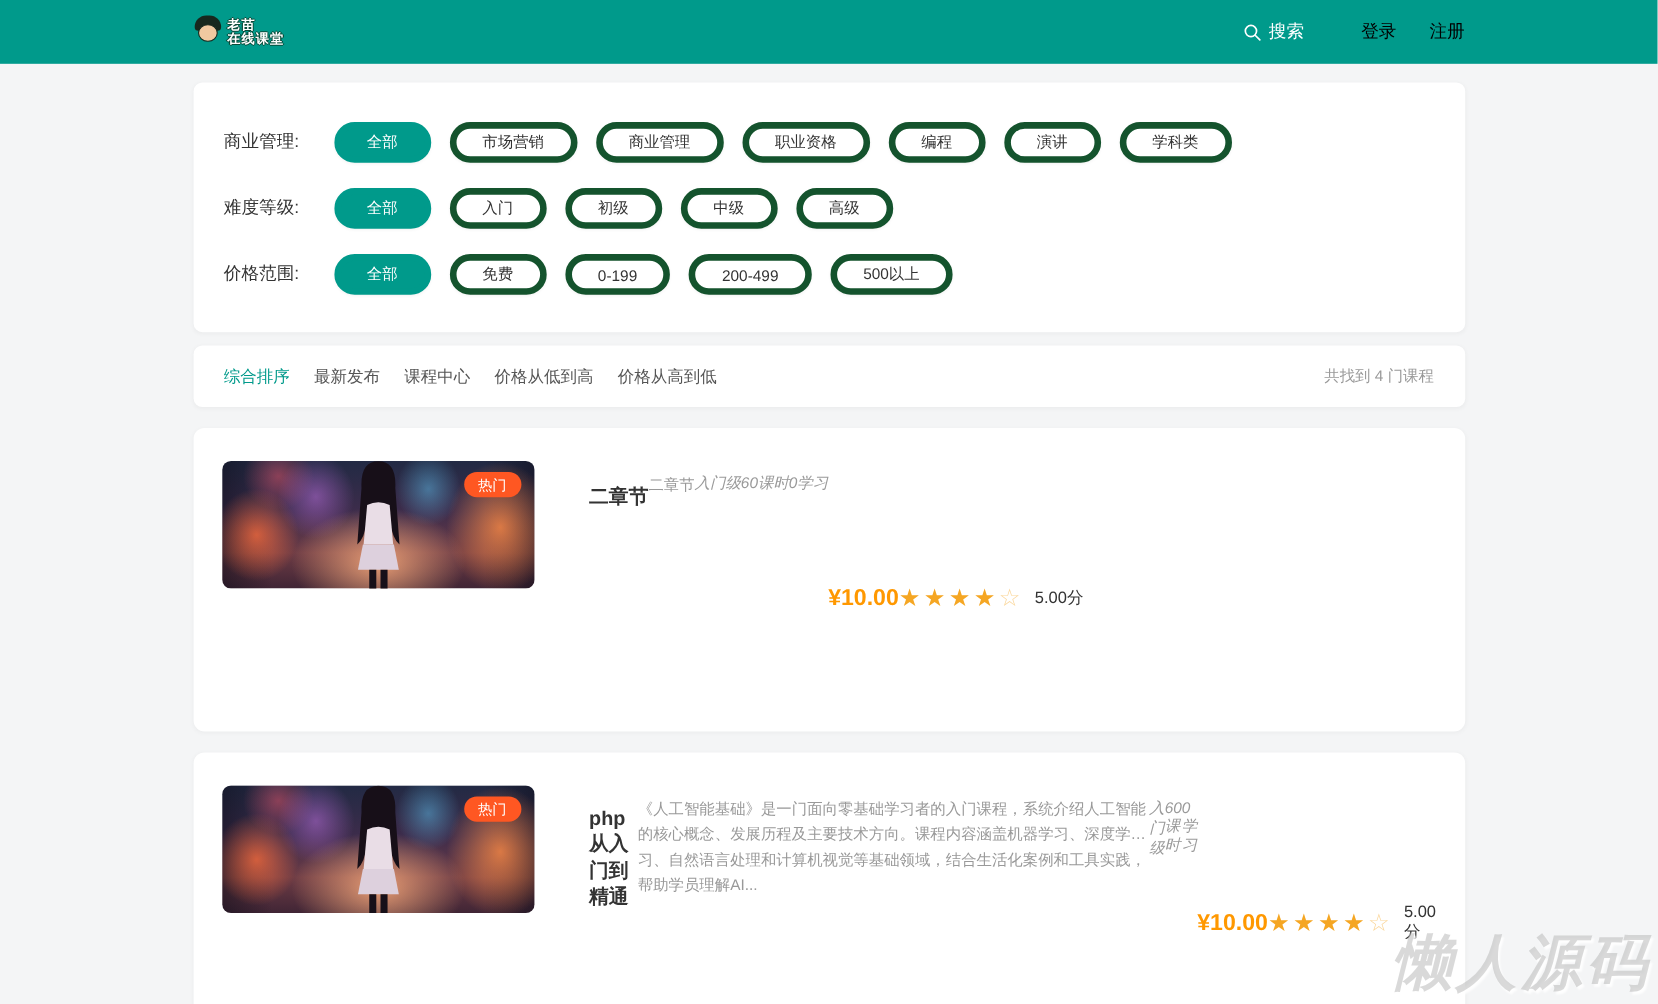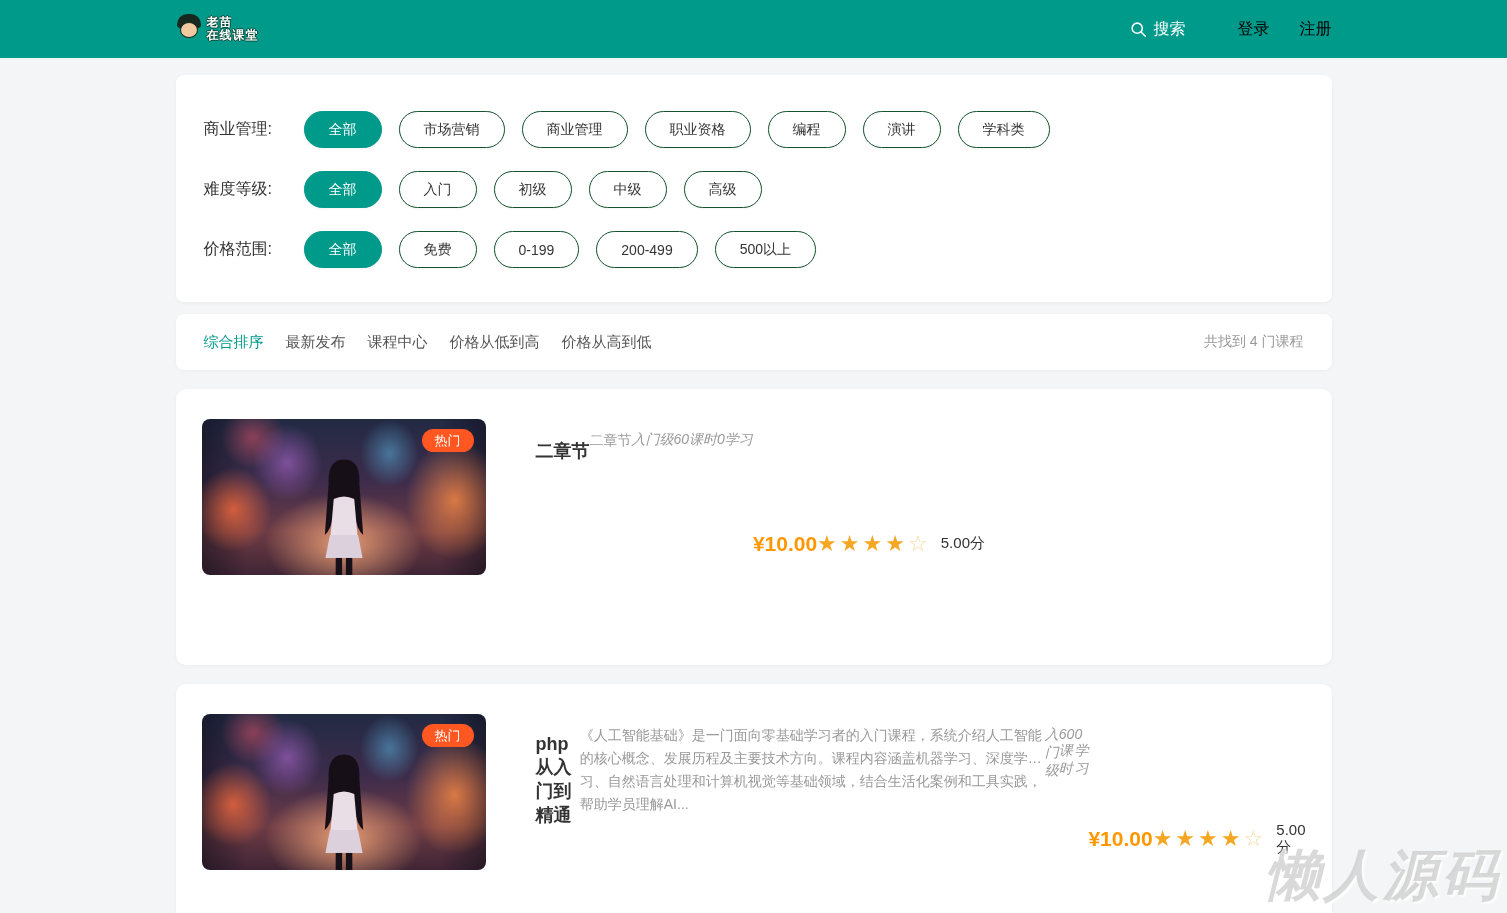--- a/index.html
+++ b/index.html
@@ -36,21 +36,21 @@
   .filter-panel {
     margin-top:17px; background:#fff; border-radius:8px;
     padding:36px 28px 34px 28px; box-shadow:0 1px 4px rgba(0,0,0,.04);
   }
   .filter-row { display:flex; align-items:center; margin-bottom:23px; }
   .filter-row:last-child { margin-bottom:0; }
   .filter-label { width:100px; font-size:16px; color:#333; flex:none; }
   .pill-group { display:flex; flex-wrap:wrap; gap:17px; }
   .pill {
     height:37px; padding:0 24px; display:inline-flex; align-items:center;
-    border-radius:19px; border:1px solid #14532d; background:#fff;
+    border-radius:19px; border:6px solid #14532d; background:#fff;
     font-size:14px; color:#333; cursor:pointer; box-shadow:0 1px 3px rgba(0,0,0,.05);
   }
   .pill.active { background:var(--teal); border-color:var(--teal); color:#fff; }
 
   
   .sort-bar {
     margin-top:12px; background:#fff; border-radius:8px; height:56px;
     display:flex; align-items:center; padding:0 28px; box-shadow:0 1px 4px rgba(0,0,0,.04);
   }
   .sort-items { display:flex; gap:22px; }
@@ -58,21 +58,21 @@
   .sort-item.active { color:var(--teal); }
   .result-count { margin-left:auto; font-size:14px; color:#999; }
 
   
   .course-card {
     margin-top:19px; background:#fff; border-radius:10px;
     padding:30px 26px; min-height:276px; display:flex;
     box-shadow:0 1px 5px rgba(0,0,0,.04); cursor:pointer;
   }
   .thumb {
-    position:relative; width:284px; height:156px; flex:none;
+    position:relative; width:284px; height:116px; flex:none;
     border-radius:8px; overflow:hidden;
     background:
       radial-gradient(ellipse 55px 60px at 11% 58%, rgba(255,110,60,.75), transparent 70%),
       radial-gradient(ellipse 70px 85px at 89% 52%, rgba(255,140,70,.8), transparent 70%),
       radial-gradient(ellipse 110px 70px at 50% 80%, rgba(255,175,125,.85), transparent 72%),
       radial-gradient(ellipse 50px 55px at 30% 28%, rgba(185,110,220,.55), transparent 70%),
       radial-gradient(ellipse 42px 48px at 66% 22%, rgba(95,190,235,.5), transparent 70%),
       radial-gradient(ellipse 46px 44px at 18% 12%, rgba(235,85,105,.5), transparent 70%),
       linear-gradient(90deg, rgba(12,12,24,.5), transparent 16%),
       linear-gradient(270deg, rgba(12,12,24,.5), transparent 16%),

